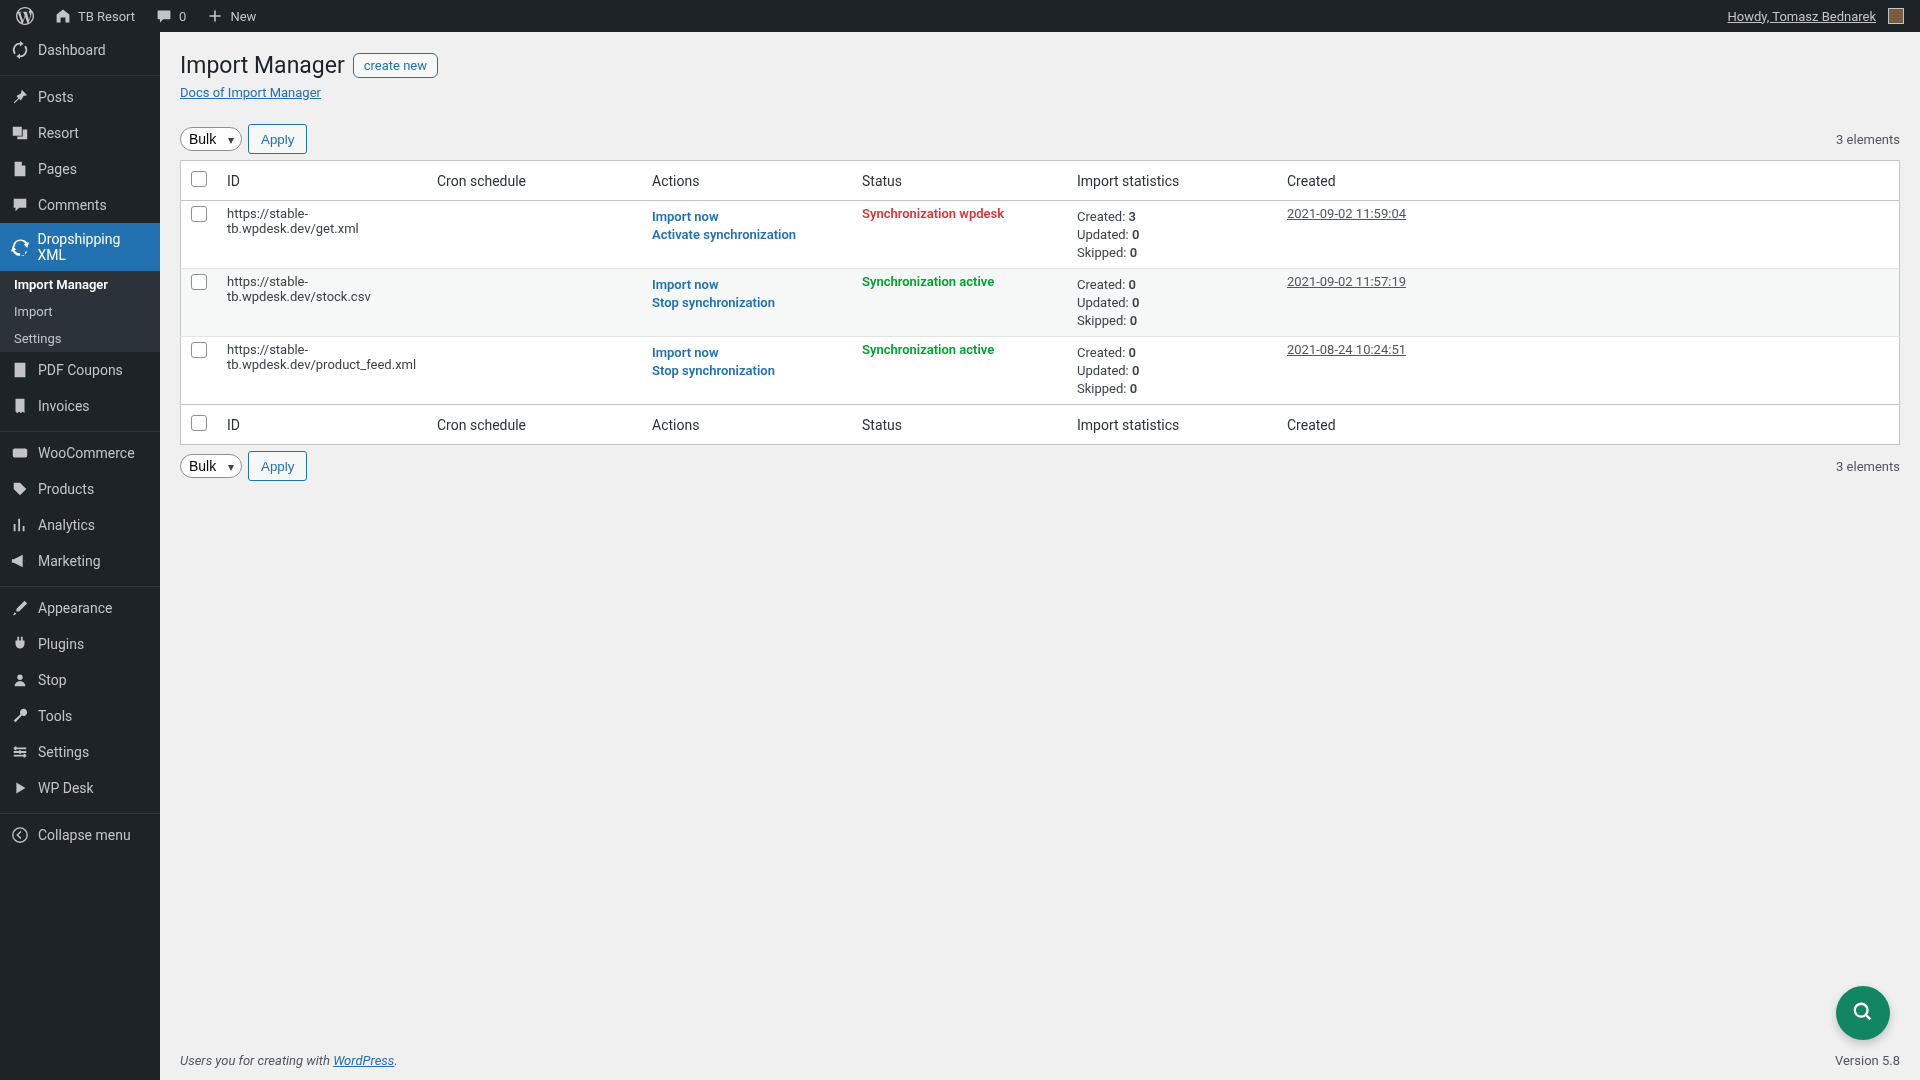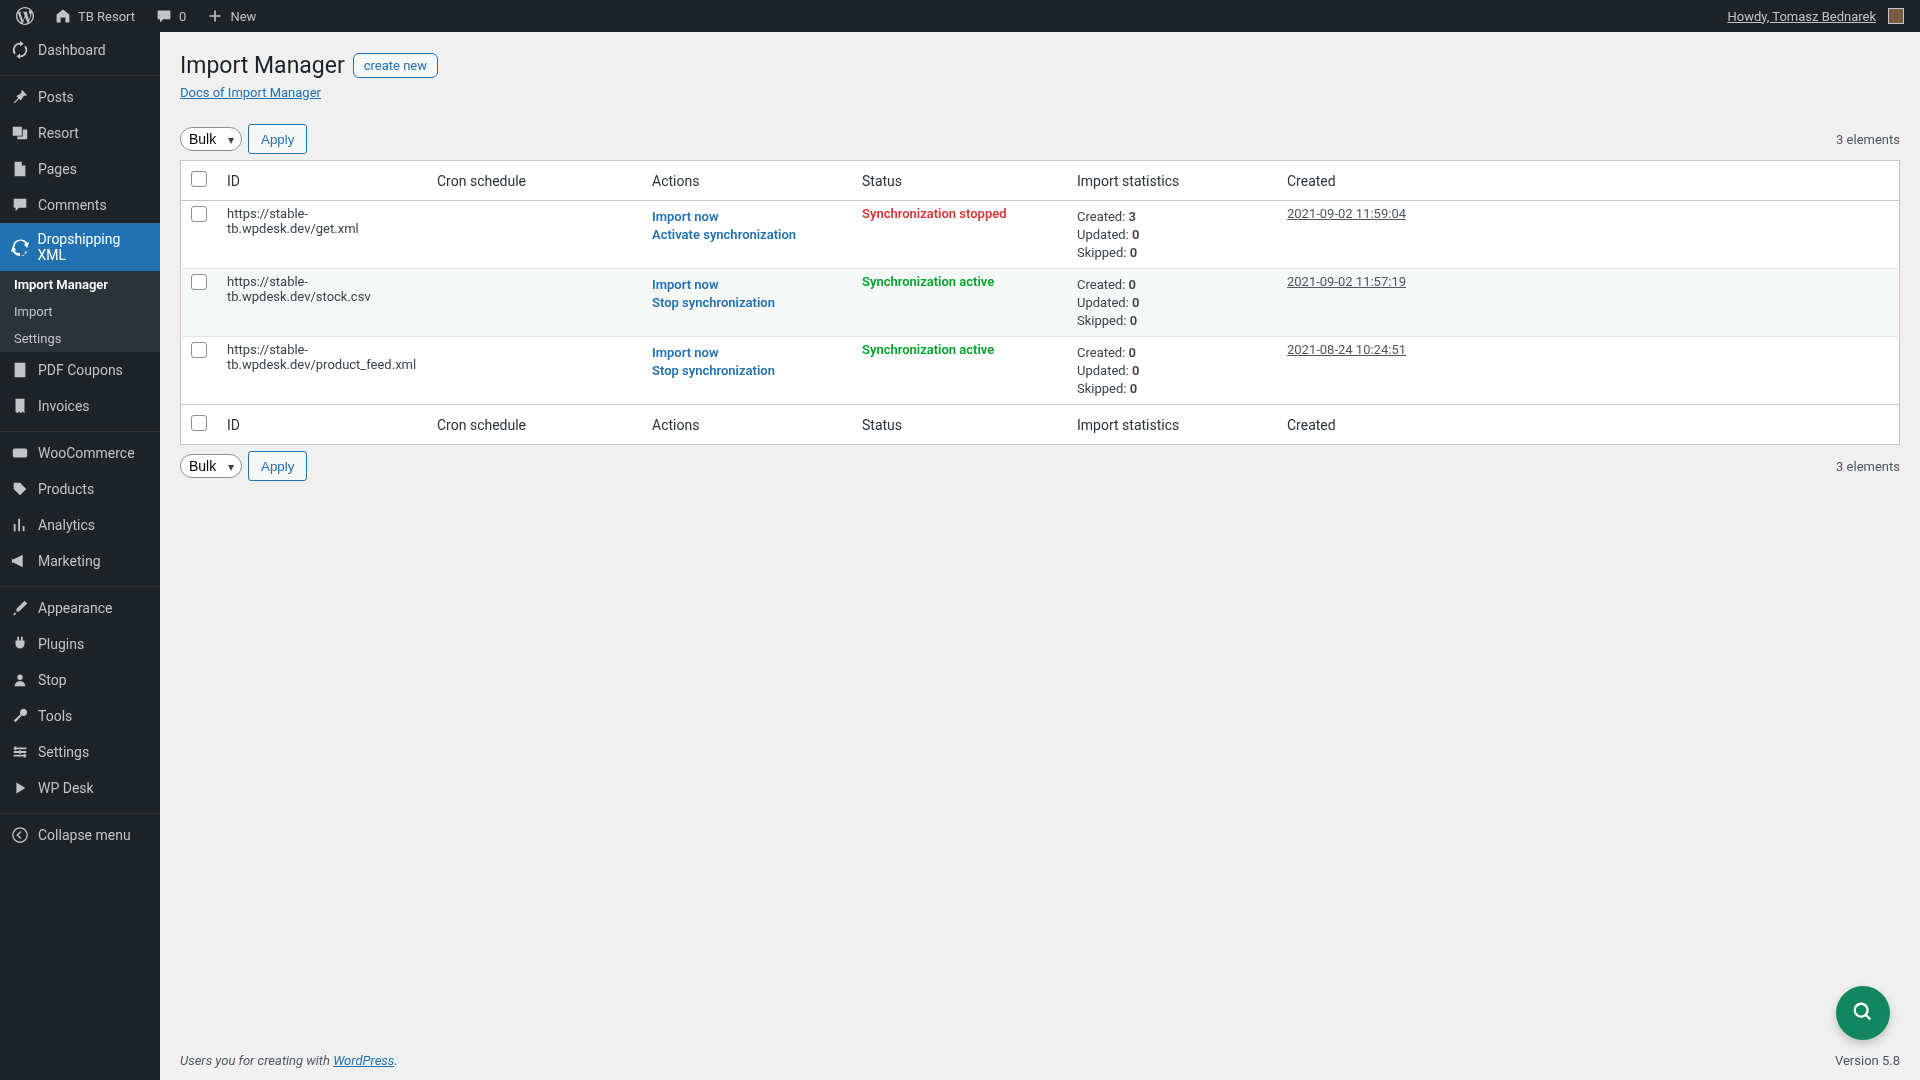--- a/index.html
+++ b/index.html
@@ -310,21 +310,21 @@
     <tbody>
 
       <tr>
         <td><span class="cb"></span></td>
         <td>https://stable-tb.wpdesk.dev/get.xml</td>
         <td></td>
         <td>
           <a class="action-link">Import now</a>
           <a class="action-link">Activate synchronization</a>
         </td>
-        <td><span class="status-stopped">Synchronization stopped</span></td>
+        <td><span class="status-stopped">Synchronization wpdesk</span></td>
         <td>
           <div class="stat-line"><span>Created:</span> <b>3</b></div>
           <div class="stat-line"><span>Updated:</span> <b>0</b></div>
           <div class="stat-line"><span>Skipped:</span> <b>0</b></div>
         </td>
         <td><span class="created-ts">2021-09-02 11:59:04</span></td>
       </tr>
 
       <tr>
         <td><span class="cb"></span></td>

